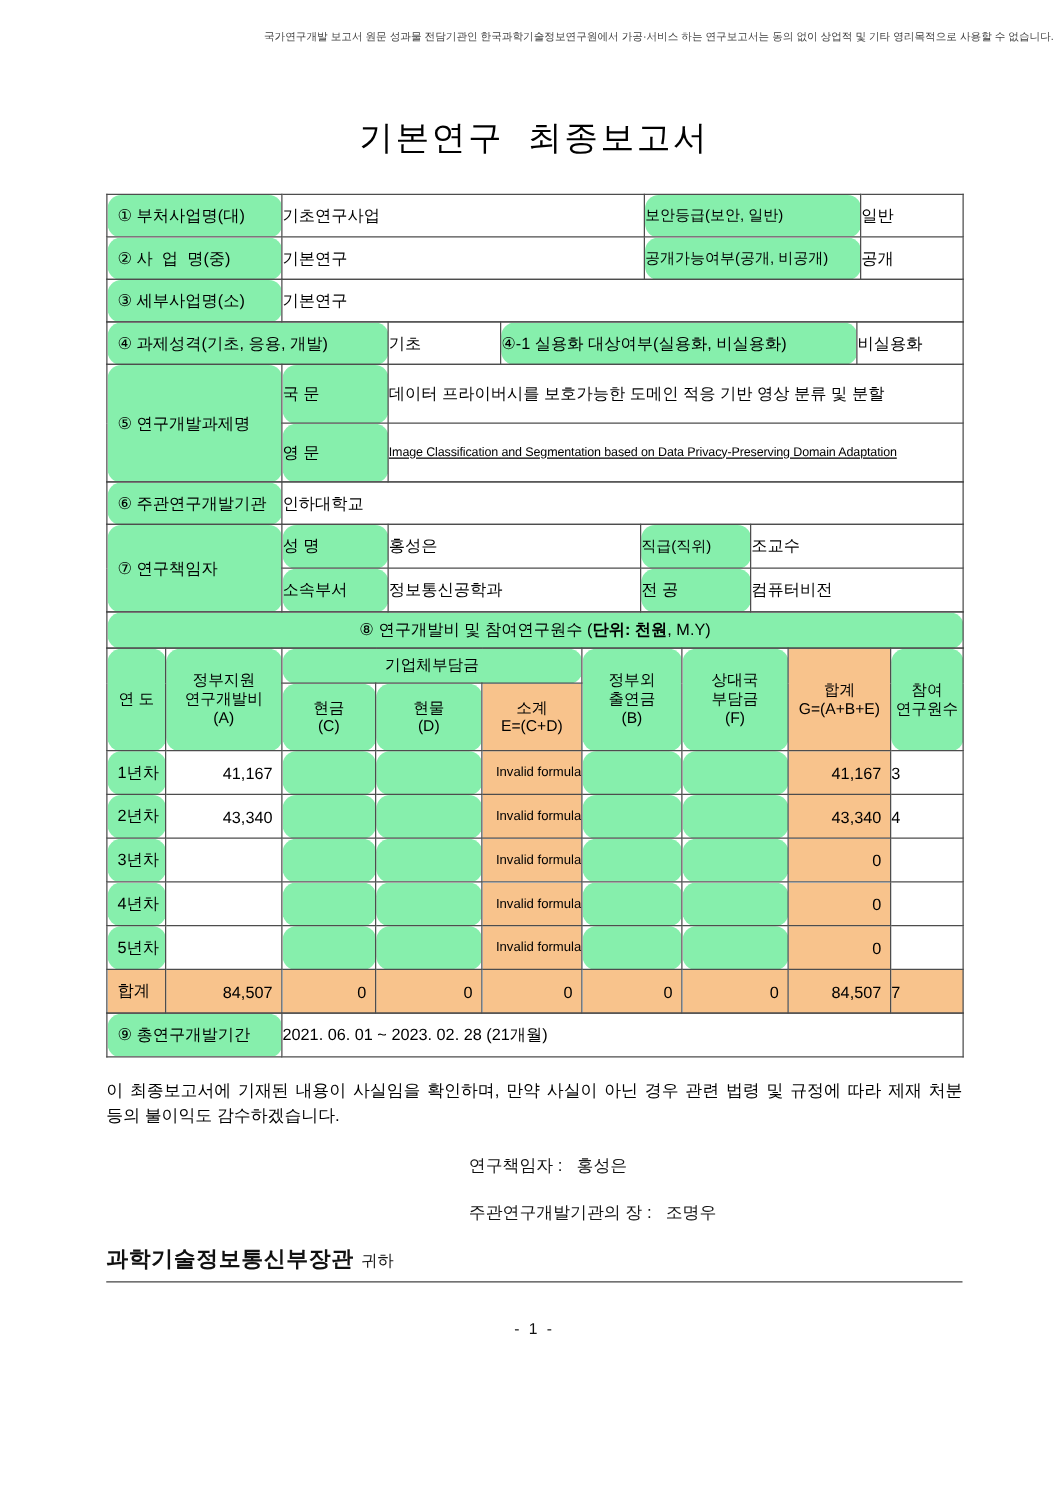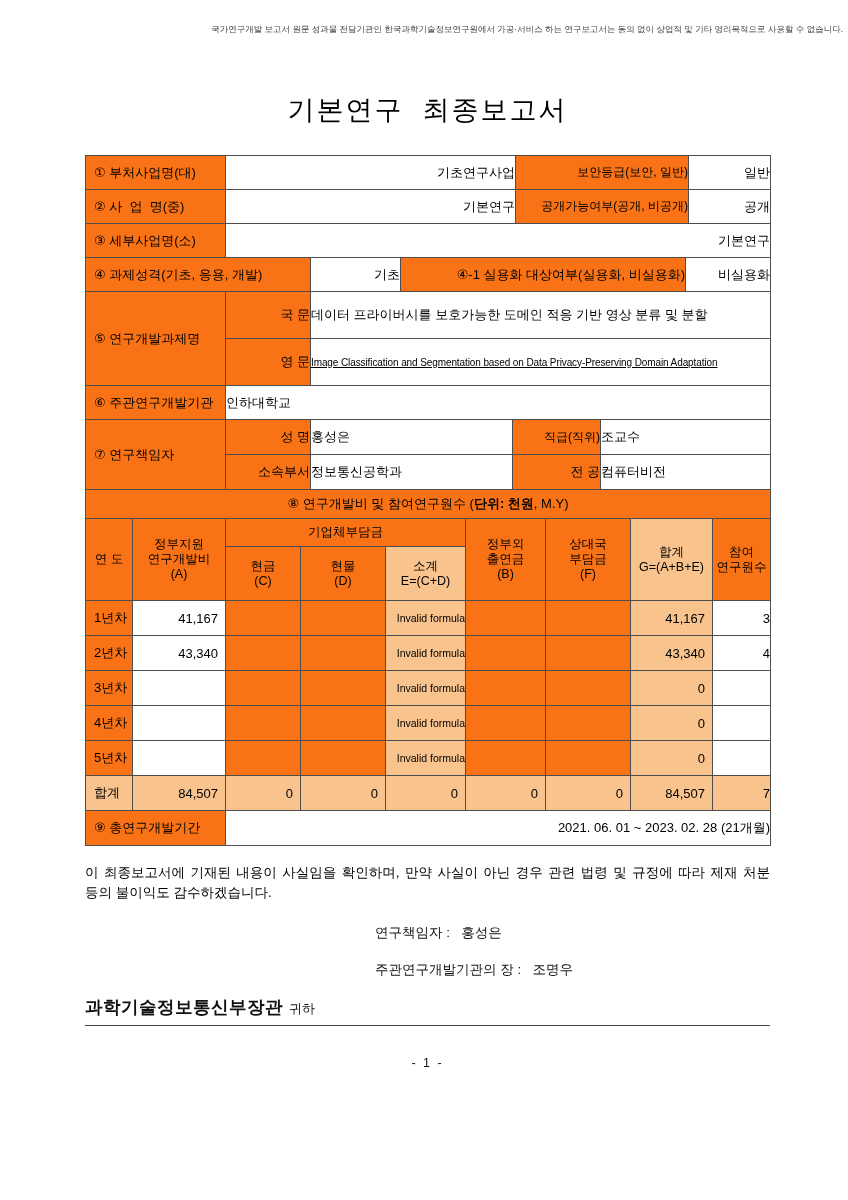--- a/index.html
+++ b/index.html
@@ -25,24 +25,24 @@
   table {
     width:685px; border-collapse:collapse; table-layout:fixed;
     font-size:13px; color:#000;
   }
   table.stacked { margin-top:-1px; }
   td {
     border:1px solid #4d4d4d; vertical-align:middle;
     overflow:hidden; white-space:nowrap;
   }
   .first-table { margin-top:27px; }
-  .gray { background:#f97316; }
+  .gray { background:#86efac;border-radius:11px; }
   .orange { background:#f8c38c; }
   .lab { text-align:left; padding-left:8px; white-space:pre; }
-  .cen { text-align:right; }
+  .cen { text-align:left; }
   .lft { text-align:left; }
   .rgt { text-align:right; padding-right:7px; }
   .small { font-size:12px; }
   .eng { font-size:10px; letter-spacing:-0.1px;text-decoration:underline; }
   .hdr { white-space:pre-line; text-align:center; font-size:12.5px; line-height:15px; }
   .inv { font-size:10.5px; text-align:right; }
   .sec8 { text-align:center; font-size:13px; }
   .confirm {
     margin-top:17px; font-size:13.5px; line-height:20px;
     text-align:justify; color:#000; word-break:keep-all;

